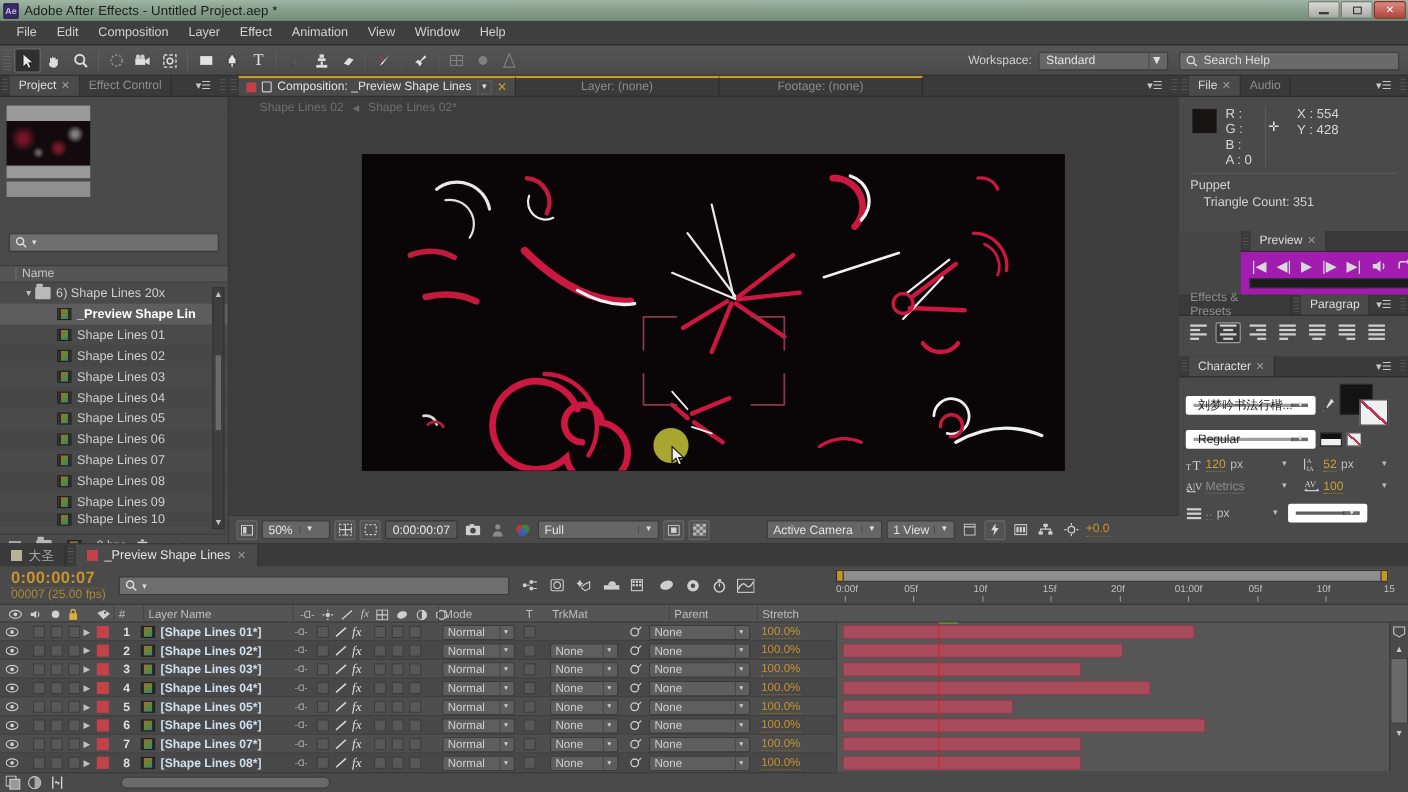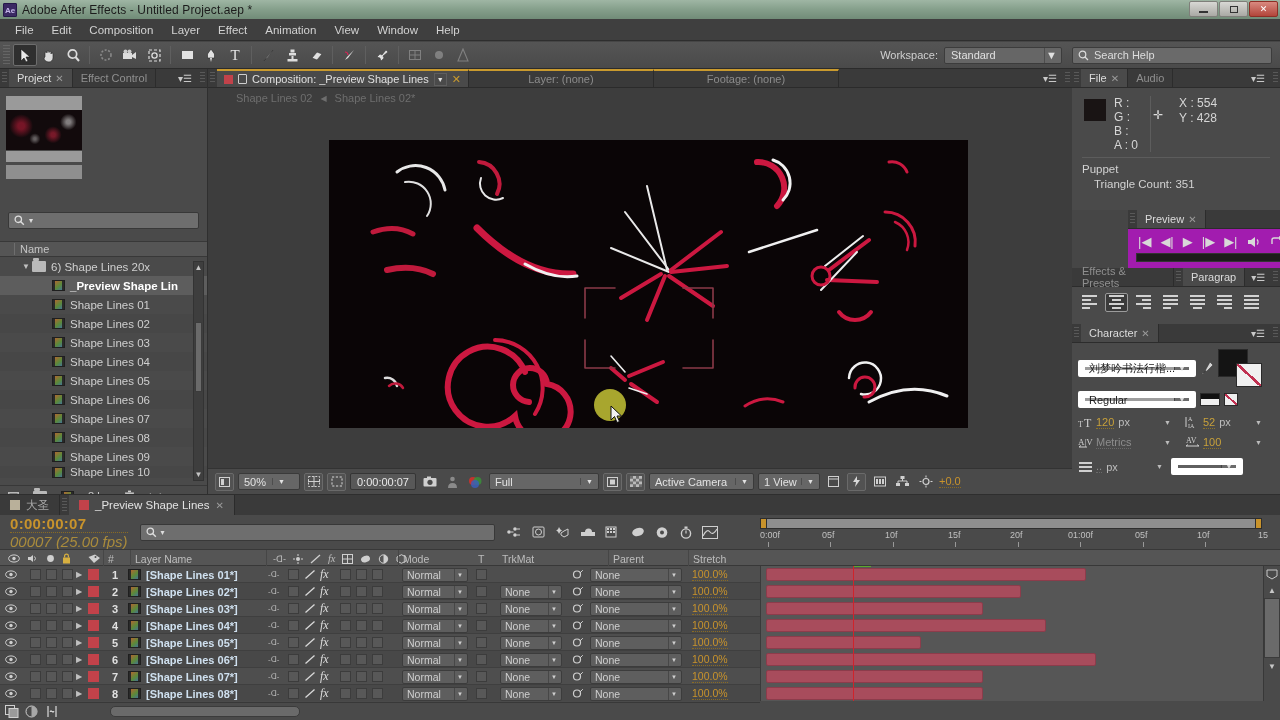--- a/index.html
+++ b/index.html
@@ -199,21 +199,21 @@
 
   
   #timeline { left: 0; top: 494px; width: 1280px; height: 226px; background: #4a4a4a; border-top: 1px solid #2e2e2e;}
   .tl-tabs { height: 20px; background: #3a3a3a; display: flex; align-items: stretch; }
   .tl-tab { display:flex; align-items:center; gap:6px; padding: 0 10px; font-size: 11.5px; color: #a8a8a8; border-right: 1px solid #2b2b2b;}
   .tl-tab.active { background: #4a4a4a; color: #e2e2e2;}
   .tl-tab .sq { width: 10px; height: 10px;}
   .tl-top { height: 34px; display: flex; align-items: center; background: #4a4a4a; position: relative;}
   .tl-time { padding-left: 10px; }
   .tl-time .big { color: #c8932c; font-size: 15px; font-weight: bold; letter-spacing: .3px; border-bottom: 1px dotted #8a6b23;}
-  .tl-time .small { color: #a98b3c; font-size: 15px; font-style: italic; }
+  .tl-time .small { color: #a98b3c; font-size: 11px; }
   .tl-search { margin-left: 12px; width: 355px; height: 17px; background: #6e6e6e; border: 1px solid #383838;
      border-radius: 2px; display:flex; align-items:center; gap:4px; padding-left: 5px; color:#ddd;}
   .tl-icons { display: flex; align-items: center; gap: 9px; margin-left: 12px; color: #d6d6d6; font-size: 12px;}
   .tl-ruler-wrap { position: absolute; left: 760px; top: 0; right: 0; height: 34px;}
   .wb { position: absolute; left: 0; right: 18px; top: 3px; height: 11px; background: #8e8e8e; border: 1px solid #2e2e2e;}
   .wb .cap { position:absolute; top:-1px; width: 7px; height: 11px; background: #c8932c; border: 1px solid #2e2e2e;}
   .ruler { position: absolute; left: 0; right: 18px; top: 15px; height: 19px; font-size: 9px; color: #bbb;}
   .tick { position: absolute; top: 12px; width: 1px; height: 5px; background: #999;}
   .tlabel { position: absolute; top: 0px; font-size: 9px; color: #c0c0c0;}
   .cti { position: absolute; top: 0; width: 1px; background: #d0232b; z-index: 20;}
@@ -690,21 +690,21 @@
               <rect x="6" y="0" width="3" height="2.75"></rect>
               <rect x="3" y="2.75" width="3" height="2.75"></rect>
               <rect x="9" y="2.75" width="3" height="2.75"></rect>
               <rect x="0" y="5.5" width="3" height="2.75"></rect>
               <rect x="6" y="5.5" width="3" height="2.75"></rect>
               <rect x="3" y="8.25" width="3" height="2.75"></rect>
               <rect x="9" y="8.25" width="3" height="2.75"></rect>
             </g>
           </svg>
       </div>
-      <div class="cb-box" style="width:105px;">
+      <div class="cb-box" style="width:105px;margin-left:48px;">
         <span>Active Camera</span>
         <span class="car" style="margin-left:auto;">▼</span>
       </div>
       <div class="cb-box" style="width:62px;">
         <span>1 View</span>
         <span class="car" style="margin-left:auto;">▼</span>
       </div>
       <div class="cb-ic">
         <svg width="11" height="11" viewBox="0 0 11 11">
             <rect x="0.5" y="0.5" width="10" height="10" fill="none" stroke="#d0d0d0"></rect>

